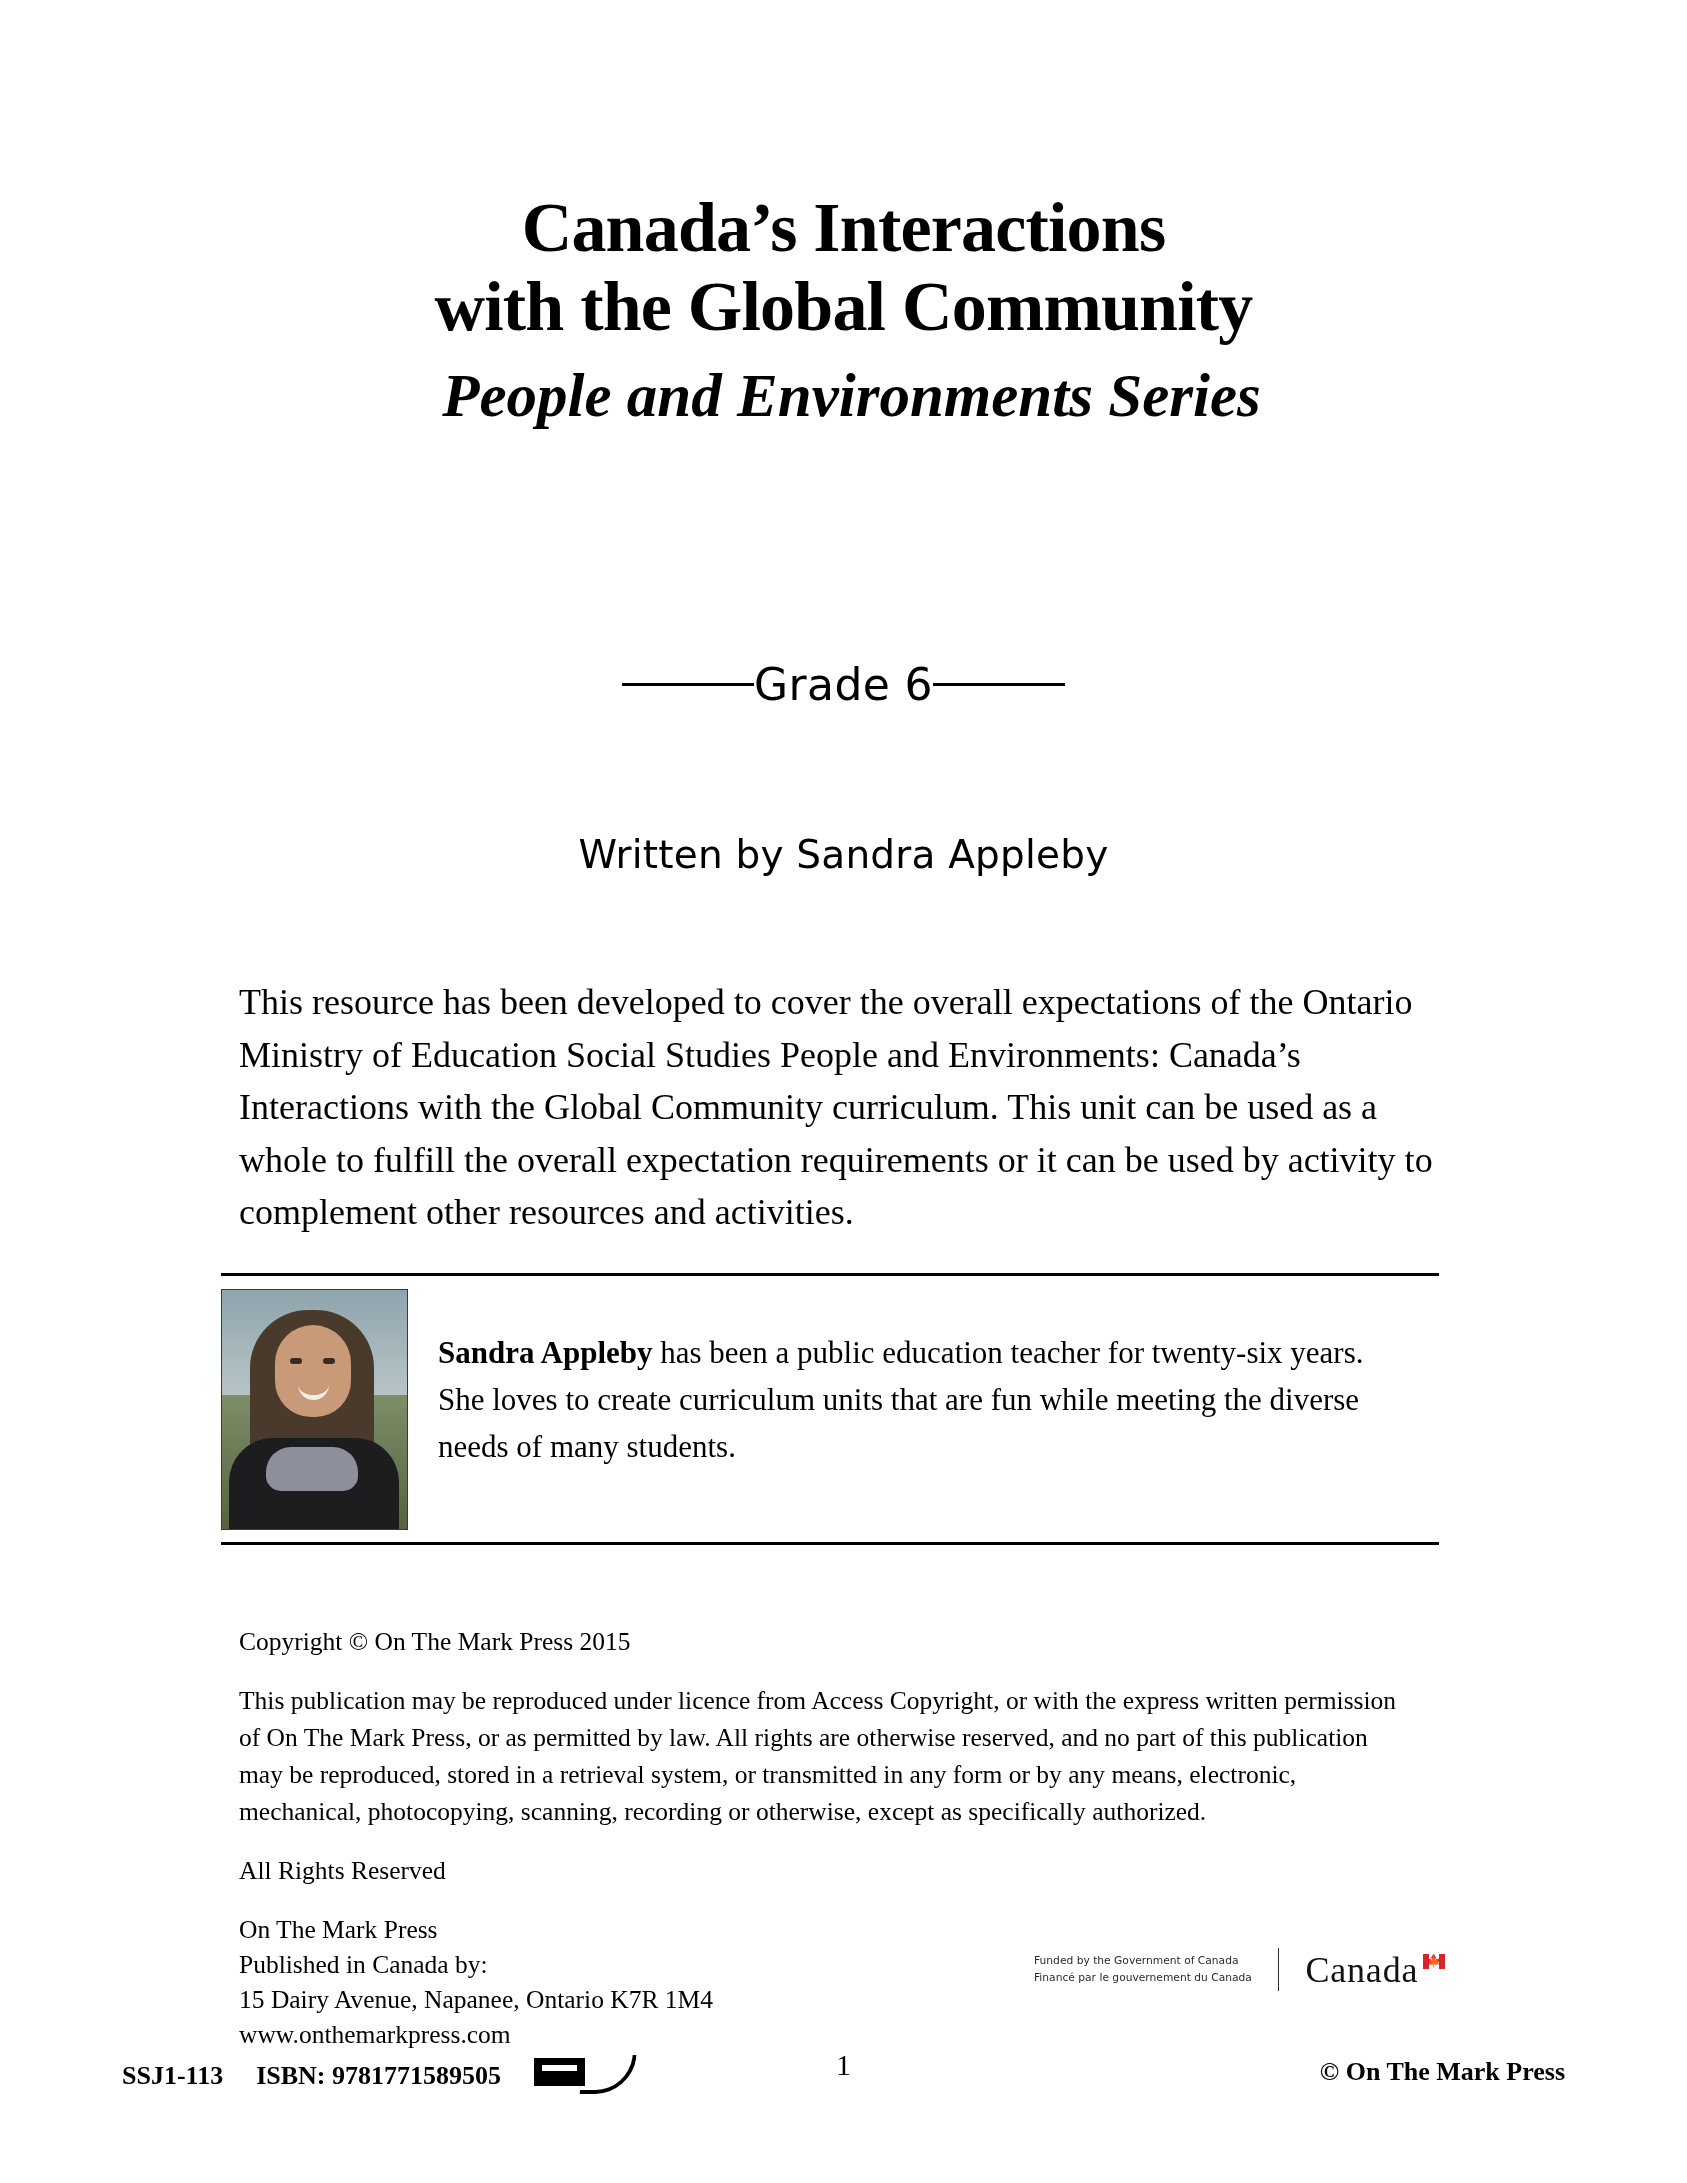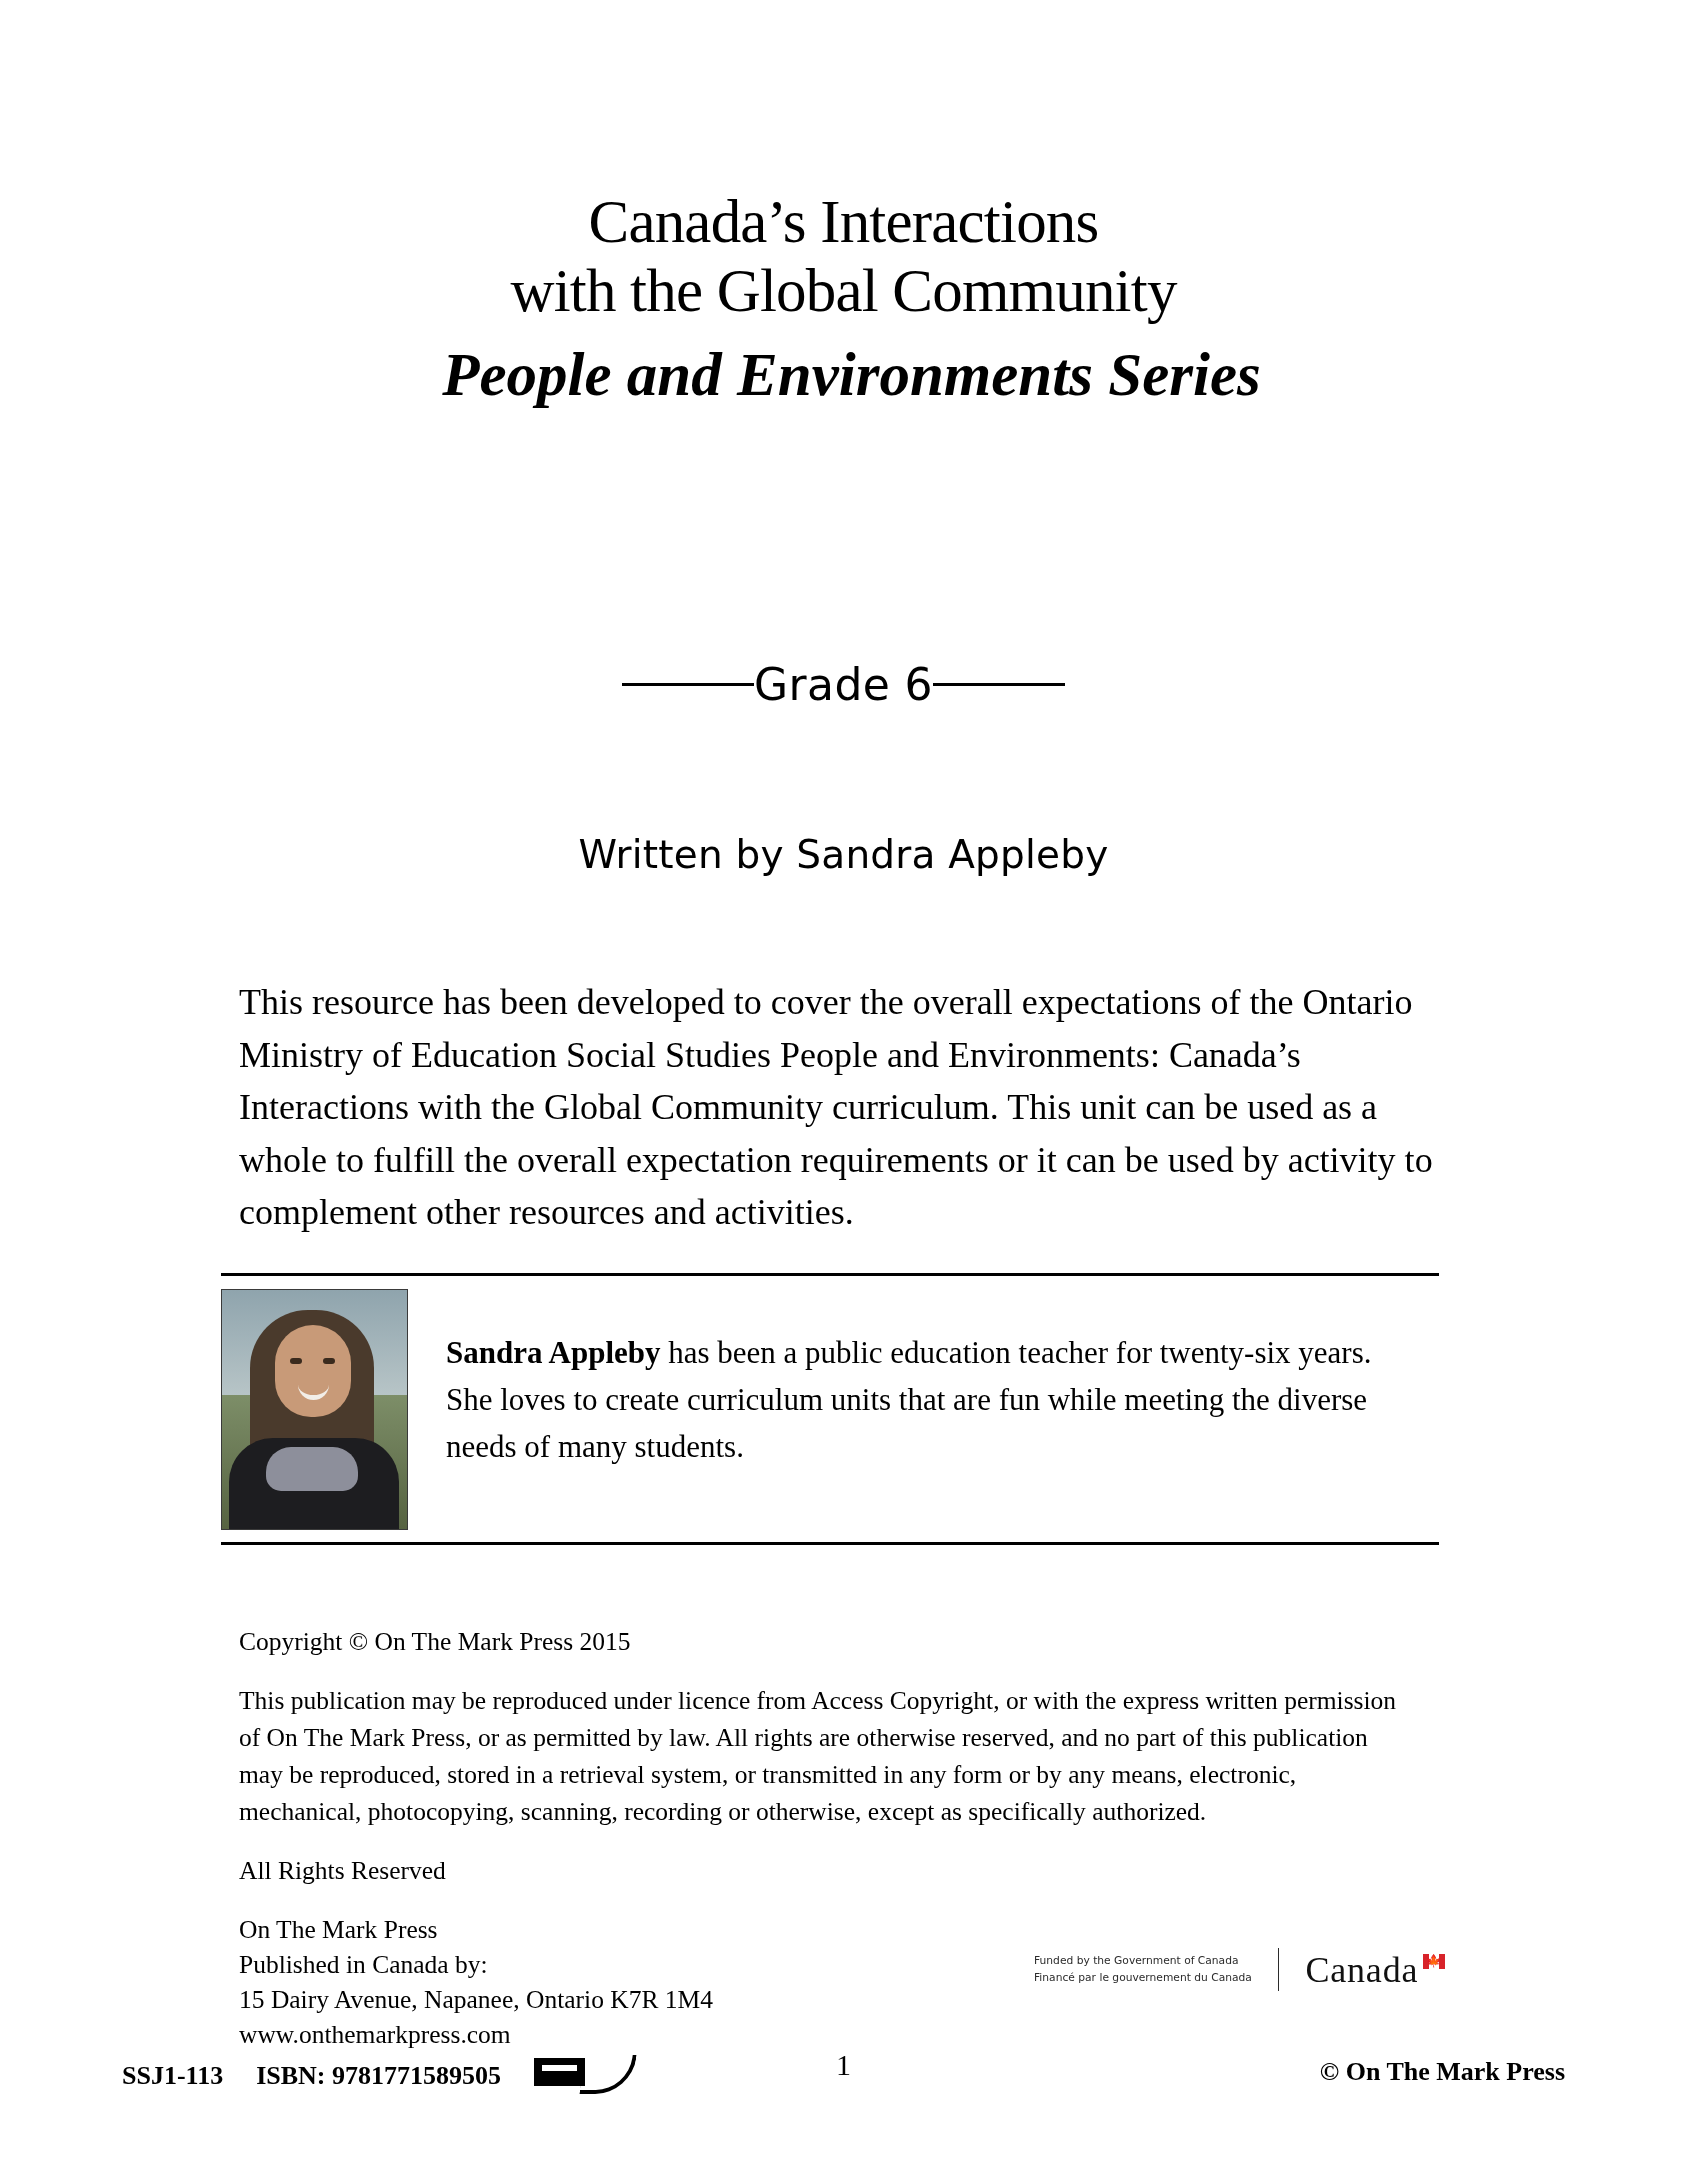--- a/index.html
+++ b/index.html
@@ -24,22 +24,22 @@
   
   .title-block {
     position: absolute;
     left: 0;
     right: 0;
     top: 188px;
     text-align: center;
   }
   .title-line {
     font-family: "Liberation Serif", serif;
-    font-weight: normal;
-    font-size: 61px;
+    font-weight: bold;
+    font-size: 70px;
     line-height: 1.13;
     letter-spacing: -0.8px;
   }
   .subtitle-line {
     font-family: "Liberation Serif", serif;
     font-weight: bold;
     font-style: italic;
     font-size: 61px;
     line-height: 1.25;
     margin-top: 11.5px;
@@ -102,21 +102,21 @@
   }
   .rule-top { top: 1273px; }
   .rule-bottom { top: 1542px; }
 
   .bio {
     position: absolute;
     left: 221px;
     top: 1289px;
     width: 1218px;
     display: flex;
-    gap: 38px;
+    gap: 30px;
   }
   .portrait {
     width: 185px;
     height: 239px;
     border: 1.6px solid #3a3a3a;
     flex: none;
     position: relative;
     overflow: hidden;
     background: #6d7b63;
   }

